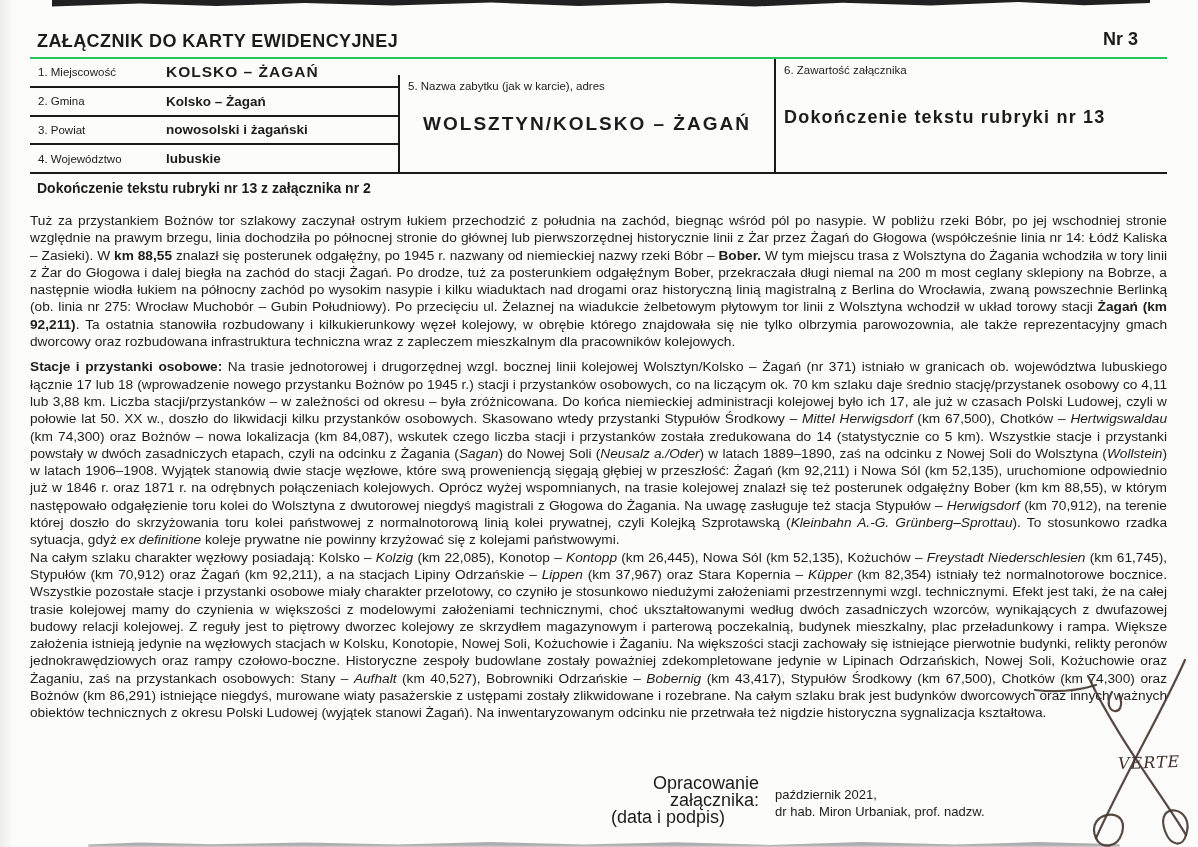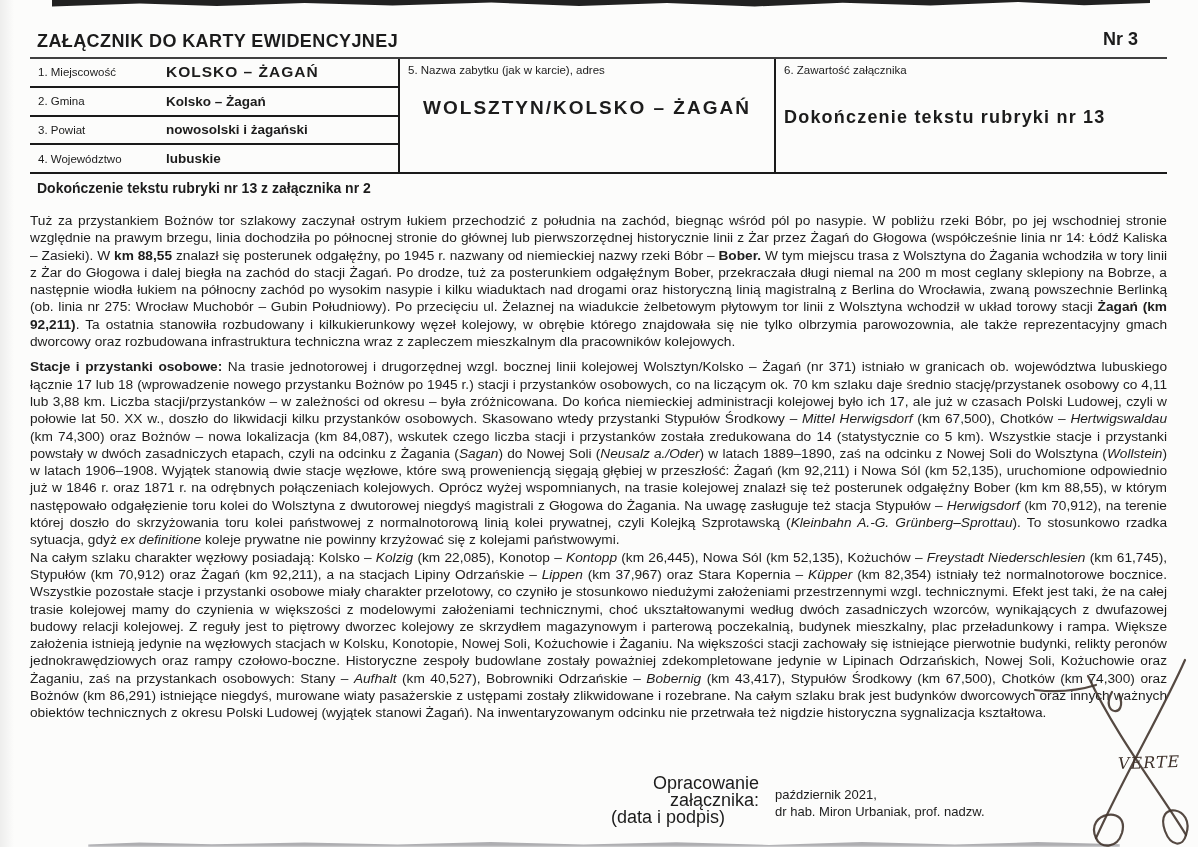--- a/index.html
+++ b/index.html
@@ -9,28 +9,28 @@
              background:linear-gradient(to right, rgba(0,0,0,.06), rgba(0,0,0,0));}
   .scan-top{position:absolute;left:52px;top:0;width:1098px;height:9px;background:#0e0e0e;opacity:.92;
             clip-path:polygon(0 0,100% 0,100% 34%,94% 58%,88% 22%,80% 62%,72% 30%,64% 72%,56% 34%,48% 66%,40% 28%,31% 62%,23% 34%,15% 68%,8% 40%,0 72%);}
   .scan-bottom{position:absolute;left:88px;bottom:0;width:1032px;height:7px;background:#6d6d76;opacity:.55;filter:blur(1.2px);
             clip-path:polygon(0 100%,100% 100%,100% 60%,92% 30%,84% 66%,75% 28%,66% 70%,57% 32%,48% 64%,39% 30%,30% 66%,21% 34%,12% 62%,5% 36%,0 64%);}
 
   .doc-title{position:absolute;left:37px;top:31px;font-size:18px;font-weight:bold;letter-spacing:.4px;}
   .doc-nr{position:absolute;left:1103px;top:29px;font-size:18px;font-weight:bold;}
 
   .etable{position:absolute;left:30px;top:57px;width:1137px;height:113px;
-          border-top:2px solid #404040;border-bottom:2px solid #1a1a1a;display:flex;}
+          border-top:2px solid #22c55e;border-bottom:2px solid #1a1a1a;display:flex;}
   .col-left{width:368px;display:flex;flex-direction:column;}
   .trow{flex:1;display:flex;align-items:center;border-bottom:2px solid #1a1a1a;}
   .trow:last-child{border-bottom:none;}
   .trow .lbl{width:128px;padding-left:8px;font-size:11.5px;}
   .trow .val{font-weight:bold;font-size:13.5px;}
   .trow.first .val{font-size:15.5px;letter-spacing:1px;}
-  .col-mid{width:374px;border-left:2px solid #1a1a1a;position:relative;}
+  .col-mid{width:374px;border-left:2px solid #1a1a1a;position:relative;margin-top:16px;}
   .col-mid .lbl{position:absolute;left:8px;top:5px;font-size:11.5px;}
   .monument{position:absolute;left:0;right:0;top:32px;text-align:center;
             font-weight:bold;font-size:19px;letter-spacing:2px;line-height:33px;}
   .col-right{flex:1;border-left:2px solid #1a1a1a;position:relative;}
   .col-right .lbl{position:absolute;left:8px;top:5px;font-size:11.5px;}
   .content-val{position:absolute;left:8px;top:48px;font-weight:bold;font-size:18px;letter-spacing:1.2px;}
 
   .body-head{position:absolute;left:37px;top:180px;font-size:14px;font-weight:bold;}
   .body-text{position:absolute;left:30px;top:204px;width:1137px;font-size:13.7px;line-height:17.3px;
              text-align:justify;color:#1d1d1d;}

